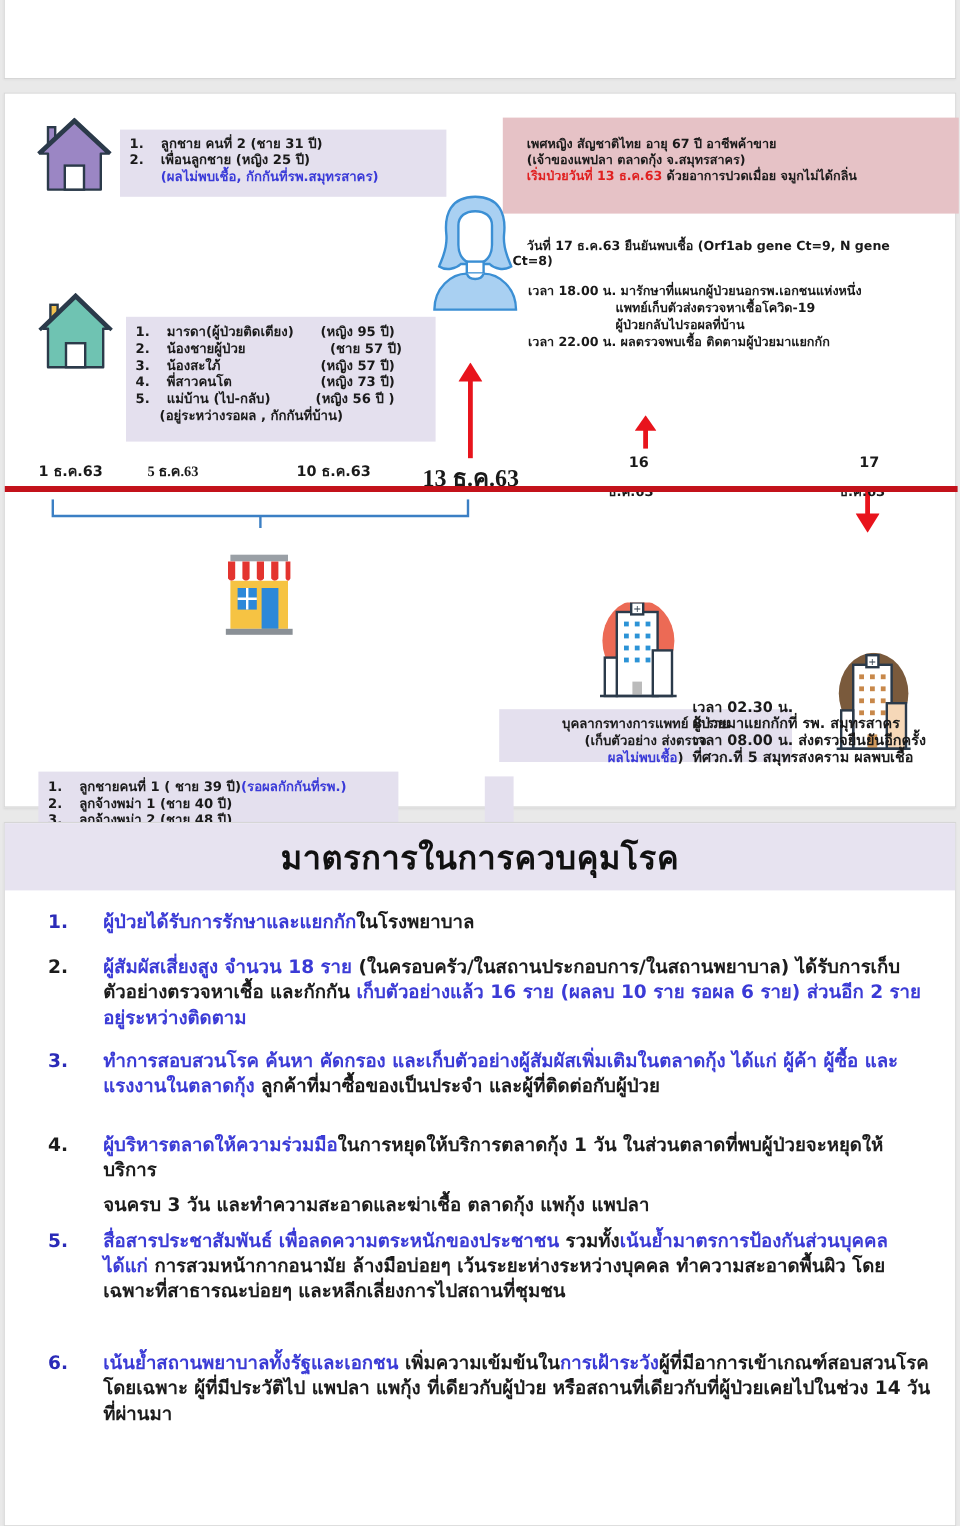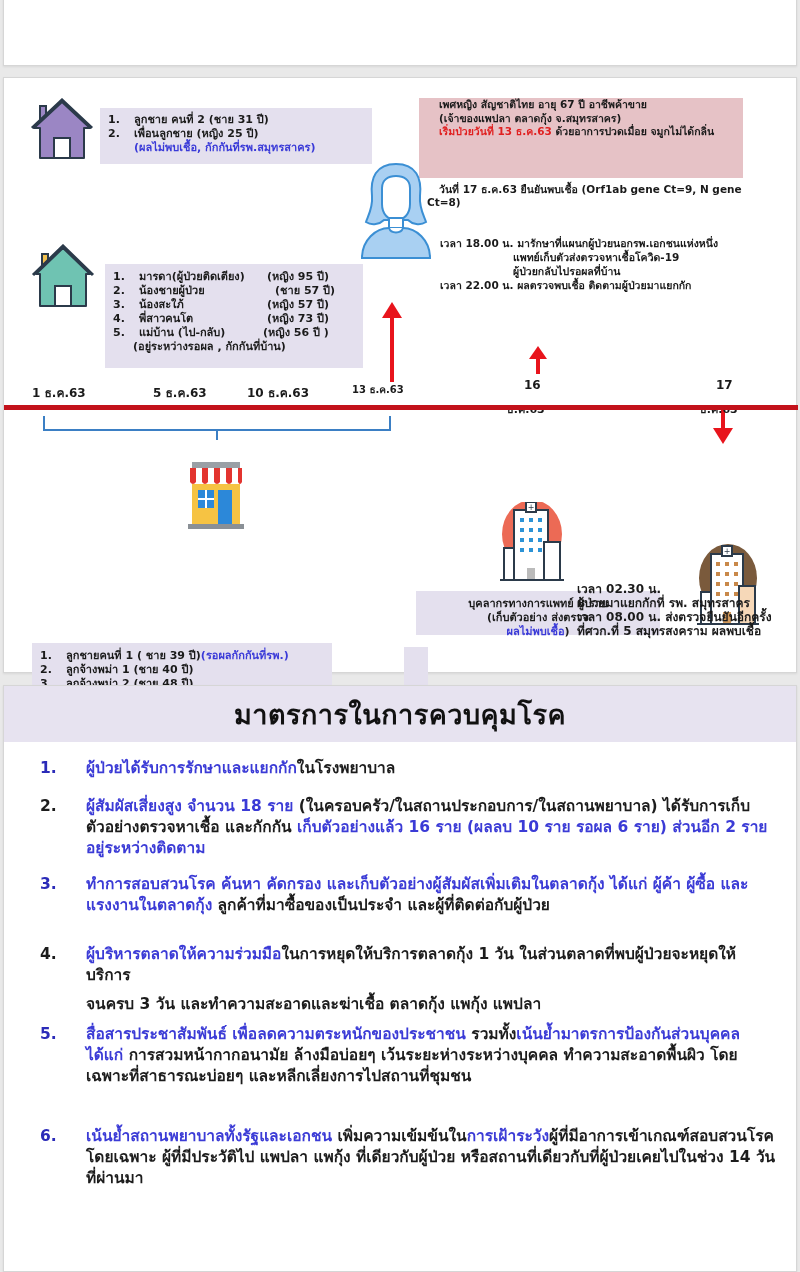--- a/index.html
+++ b/index.html
@@ -60,21 +60,21 @@
         <span class="num">1.</span>
         <span>ลูกชาย คนที่ 2 (ชาย 31 ปี)</span>
       </div>
     <div class="list-row">
         <span class="num">2.</span>
         <span>เพื่อนลูกชาย   (หญิง 25 ปี)</span>
       </div>
     <div class="blue" style="padding-left:26px;white-space:nowrap;">(ผลไม่พบเชื้อ, กักกันที่รพ.สมุทรสาคร)</div>
   </div>
 
-  <div class="abs txt" style="left:415px;top:20px;width:324px;height:80px;background:#e6c2c6;padding:0 8px;font-size:10.5px;line-height:13.5px;">
+  <div class="abs txt" style="left:415px;top:20px;width:380px;height:80px;background:#e6c2c6;padding:16px 8px;font-size:10.5px;line-height:13.5px;">
     <div style="padding-left:12px;white-space:nowrap;">เพศหญิง สัญชาติไทย อายุ 67 ปี อาชีพค้าขาย</div>
     <div style="padding-left:12px;white-space:nowrap;">(เจ้าของแพปลา ตลาดกุ้ง จ.สมุทรสาคร)</div>
     <div style="padding-left:12px;white-space:nowrap;"><span class="red">เริ่มป่วยวันที่ 13 ธ.ค.63</span><span> ด้วยอาการปวดเมื่อย จมูกไม่ได้กลิ่น</span></div>
     <div style="padding-left:12px;white-space:nowrap;margin-top:44px;">วันที่ 17 ธ.ค.63 ยืนยันพบเชื้อ (Orf1ab gene Ct=9,  N gene</div>
     <div style="white-space:nowrap;">Ct=8)</div>
   </div>
 
   <svg class="abs" style="left:354px;top:82px;" width="76" height="100" viewBox="0 0 76 100">
     <path d="M38 4 C18 4 12 18 14 36 C15 48 10 56 8 62 C14 66 22 64 26 60 L50 60 C54 64 62 66 68 62 C66 56 61 48 62 36 C64 18 58 4 38 4 Z" fill="#a9d0f2" stroke="#3b8fd4" stroke-width="2"></path>
     <path d="M24 28 C24 20 30 16 38 16 C46 16 52 20 52 28 L52 44 C52 54 46 60 38 60 C30 60 24 54 24 44 Z" fill="#fff" stroke="#3b8fd4" stroke-width="2"></path>
@@ -133,23 +133,23 @@
   <svg class="abs" style="left:525px;top:268px;" width="18" height="28" viewBox="0 0 18 28">
     <rect x="7" y="12" width="4" height="16" fill="#e8141c"></rect>
     <polygon points="9,0 18,13 0,13" fill="#e8141c"></polygon>
   </svg>
   <svg class="abs" style="left:709px;top:330px;" width="20" height="36" viewBox="0 0 20 36">
     <rect x="8" y="0" width="4" height="22" fill="#e8141c"></rect>
     <polygon points="10,36 20,20 0,20" fill="#e8141c"></polygon>
   </svg>
 
   <div class="tl-date" style="left:28px;top:305px;">1 ธ.ค.63</div>
-  <div class="tl-date" style="left:149px;top:305px;">5 ธ.ค.63</div>
+  <div class="tl-date" style="left:119px;top:305px;font-family:Liberation Serif, serif;">5 ธ.ค.63</div>
   <div class="tl-date" style="left:243px;top:305px;">10 ธ.ค.63</div>
-  <div class="tl-date red" style="left:348px;top:304px;font-size:10px;">13 ธ.ค.63</div>
+  <div class="tl-date red" style="left:348px;top:304px;font-size:20px;font-family:Liberation Serif, serif;">13 ธ.ค.63</div>
   <div class="tl-date" style="left:520px;top:300px;">16</div>
   <div class="tl-date" style="left:503px;top:322px;font-size:11px;">ธ.ค.63</div>
   <div class="tl-date" style="left:712px;top:300px;">17</div>
   <div class="tl-date" style="left:696px;top:322px;font-size:11px;">ธ.ค.63</div>
 
   <div class="tl-bar"></div>
 
   <svg class="abs" style="left:38px;top:338px;" width="350" height="24" viewBox="0 0 350 24">
     <path d="M2 0 L2 14 L348 14 L348 0 M175 14 L175 24" fill="none" stroke="#3b7fc4" stroke-width="2"></path>
   </svg>

